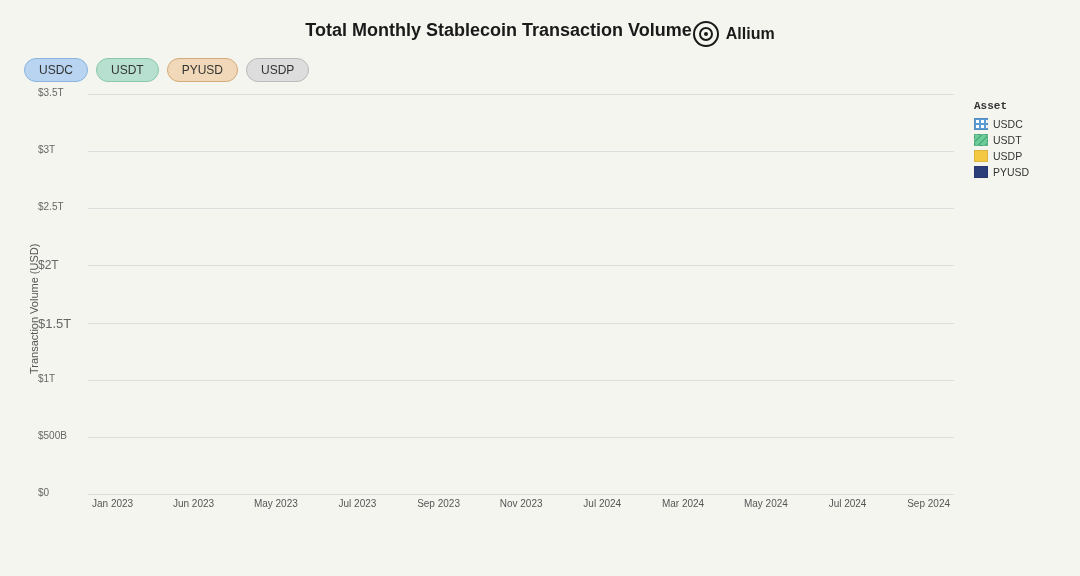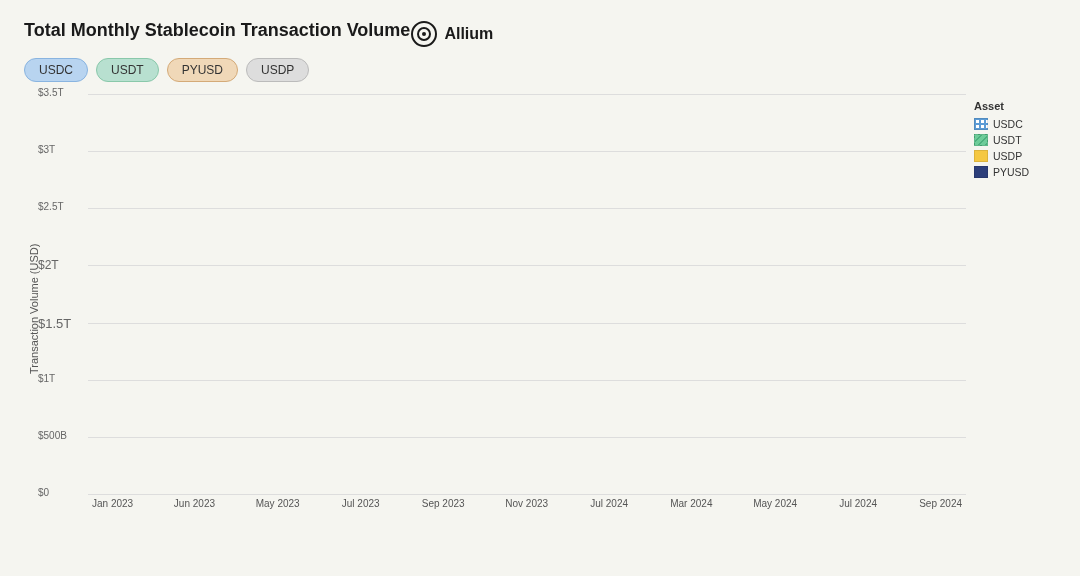--- a/index.html
+++ b/index.html
@@ -12,21 +12,21 @@
     }
     .container {
       width: 1080px;
       height: 576px;
       background: #f5f5f0;
       padding: 20px 24px 16px 24px;
       position: relative;
     }
     .header {
       display: flex;
-      justify-content: flex-start;
+      justify-content: center;
       align-items: flex-start;
       margin-bottom: 10px;
     }
     .title {
       font-size: 18px;
       font-weight: 600;
       color: #1a1a1a;
     }
     .logo {
       display: flex;
@@ -73,21 +73,21 @@
       color: #555;
       display: flex;
       align-items: center;
       justify-content: center;
       width: 20px;
       flex-shrink: 0;
     }
     .chart-with-legend {
       display: flex;
       flex: 1;
-      gap: 0;
+      gap: 12px;
     }
     .chart-body {
       flex: 1;
       position: relative;
       display: flex;
       flex-direction: column;
     }
     .bars-container {
       position: absolute;
       top: 0;
@@ -165,20 +165,21 @@
       width: 90px;
       padding: 6px 8px;
       font-size: 11px;
       color: #333;
       flex-shrink: 0;
     }
     .legend-title {
       font-weight: 600;
       margin-bottom: 6px;
       font-size: 11px;
+      font-family: Liberation Mono, monospace;
     }
     .legend-item {
       display: flex;
       align-items: center;
       gap: 5px;
       margin-bottom: 4px;
       font-size: 10.5px;
     }
     .legend-swatch {
       width: 14px;

